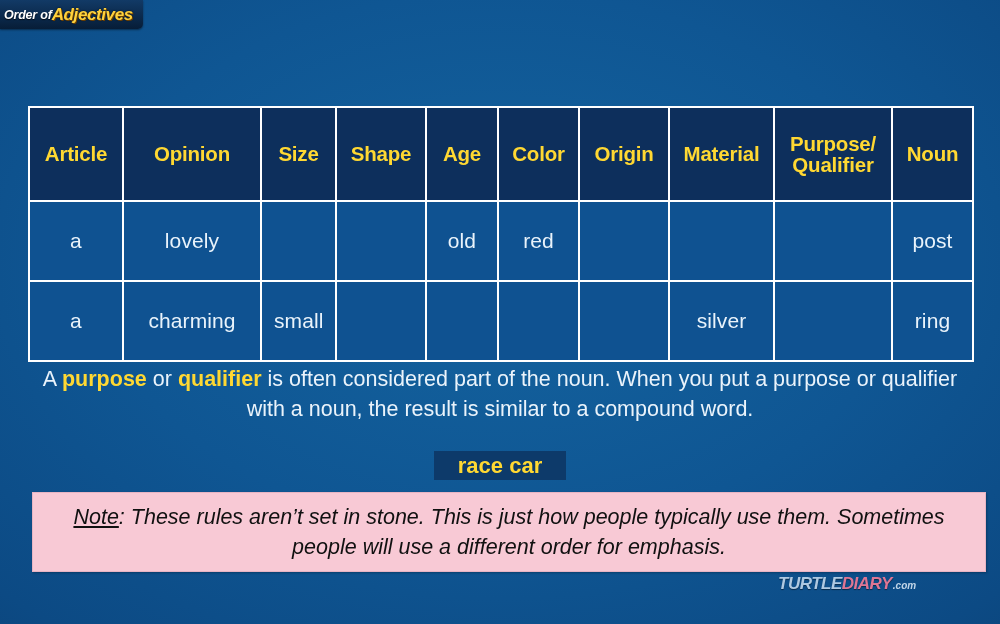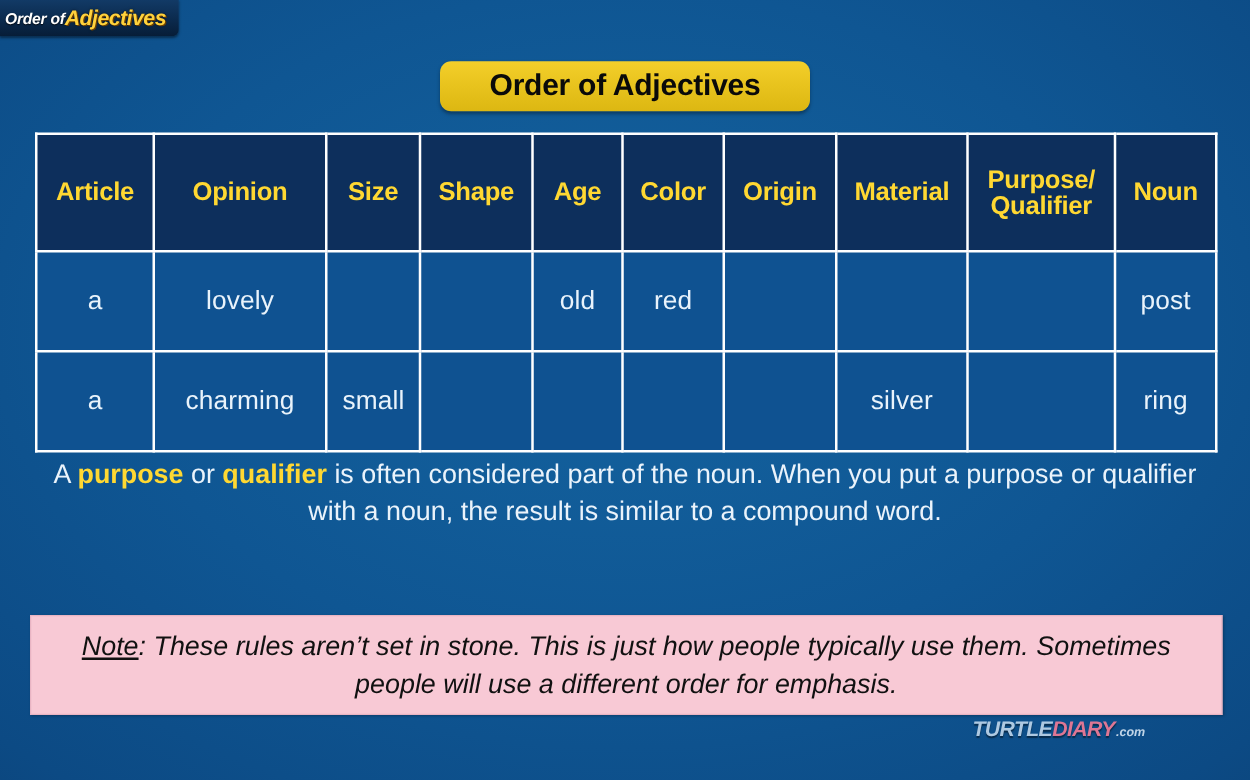--- a/index.html
+++ b/index.html
@@ -145,21 +145,21 @@
   #example-badge .txt {
     color: #ffd832;
     font-size: 22px;
     font-weight: bold;
     white-space: nowrap;
   }
 
   
   #note-box {
     position: absolute;
-    left: 24px;
+    left: 32px;
     top: 492px;
     width: 952px;
     height: 78px;
     background: #f8c9d5;
     border: 1px solid #e8b4c3;
     display: flex;
     align-items: center;
     justify-content: flex-start;
     box-shadow: 1px 1px 2px rgba(0,0,0,.25);
   }
@@ -212,23 +212,20 @@
 </head>
 <body>
 
 <div id="page">
 
   <div id="logo">
     <span class="l1">Order of</span>
     <span class="l2">Adjectives</span>
   </div>
 
-  <div id="title-banner">
-    <span class="txt">Order of Adjectives</span>
-  </div>
 
   <div id="table-wrap">
     <table class="adj">
       <colgroup>
         <col style="width:94px">
         <col style="width:138px">
         <col style="width:75px">
         <col style="width:90px">
         <col style="width:72px">
         <col style="width:81px">
@@ -275,20 +272,23 @@
           <td>silver</td>
           <td></td>
           <td>ring</td>
         </tr>
       </tbody>
     </table>
   </div>
 
   <div id="para"><span>A </span><b>purpose</b><span> or </span><b>qualifier</b><span> is often considered part of the noun. When you put a purpose or qualifier with a noun, the result is similar to a compound word.</span></div>
 
+  <div id="example-badge">
+    <span class="txt">race car</span>
+  </div>
 
   <div id="note-box">
     <div class="note-text"><span class="note-label">Note</span><span>: These rules aren’t set in stone. This is just how people typically use them. Sometimes people will use a different order for emphasis.</span></div>
   </div>
 
   <div id="watermark">
     <span class="w1">TURTLE</span>
       <span class="w2">DIARY</span>
       <span class="w3">.com</span>
   </div>

